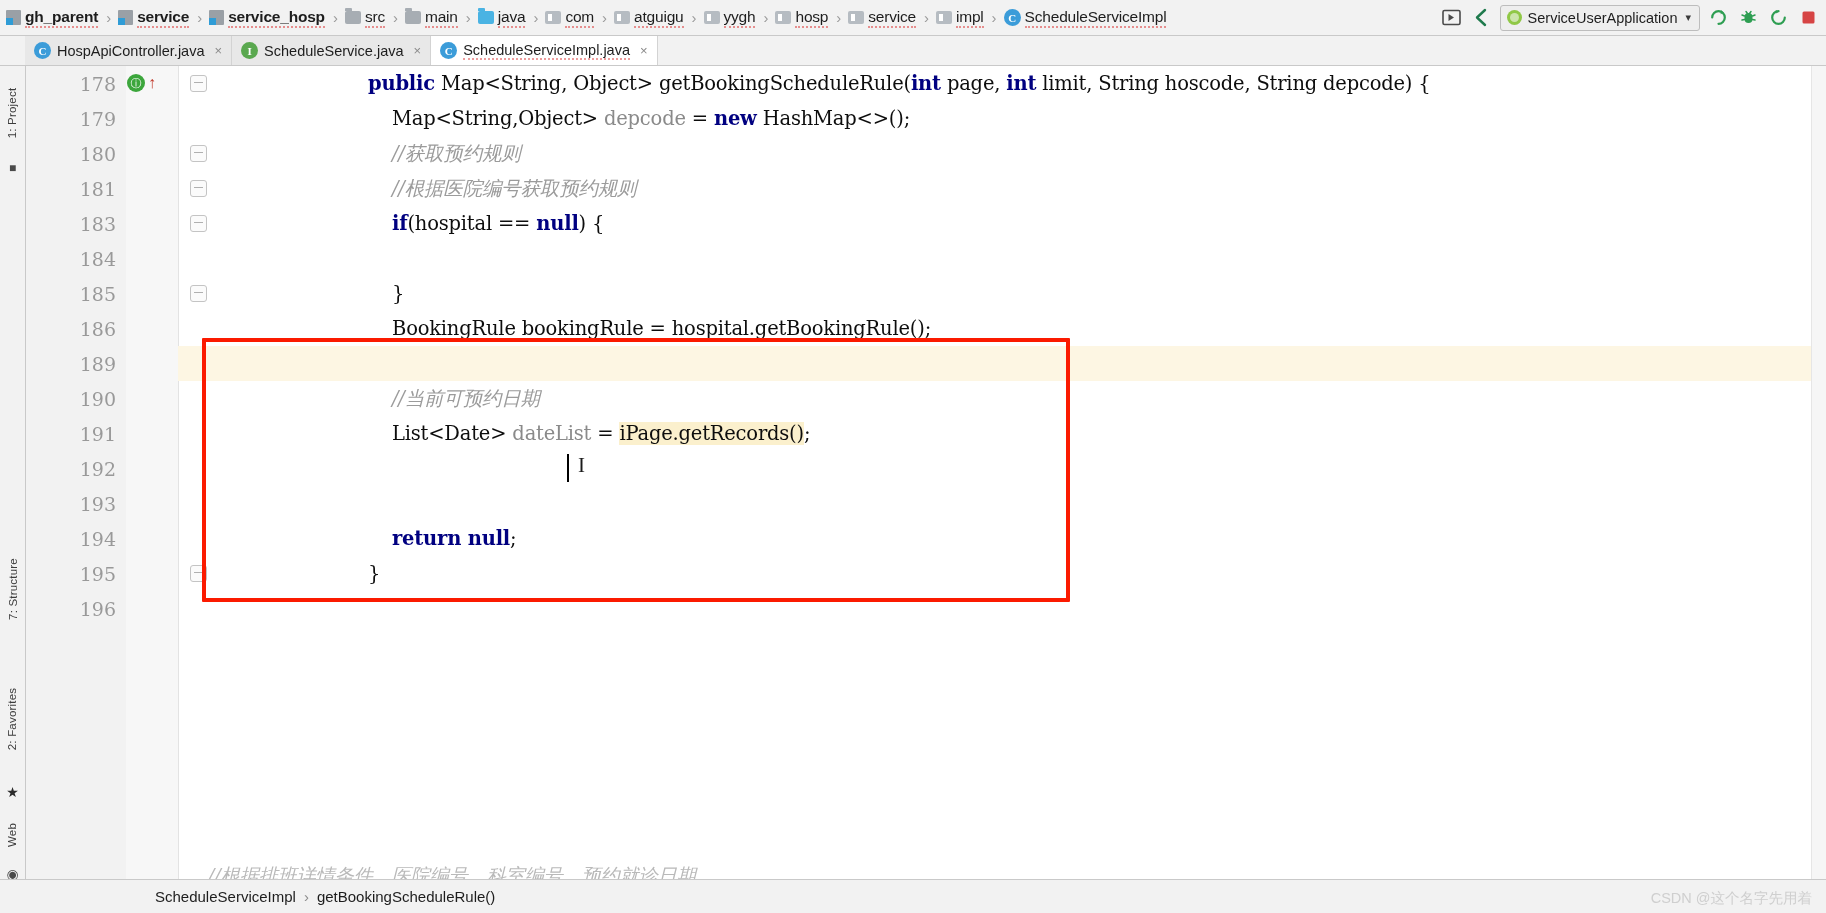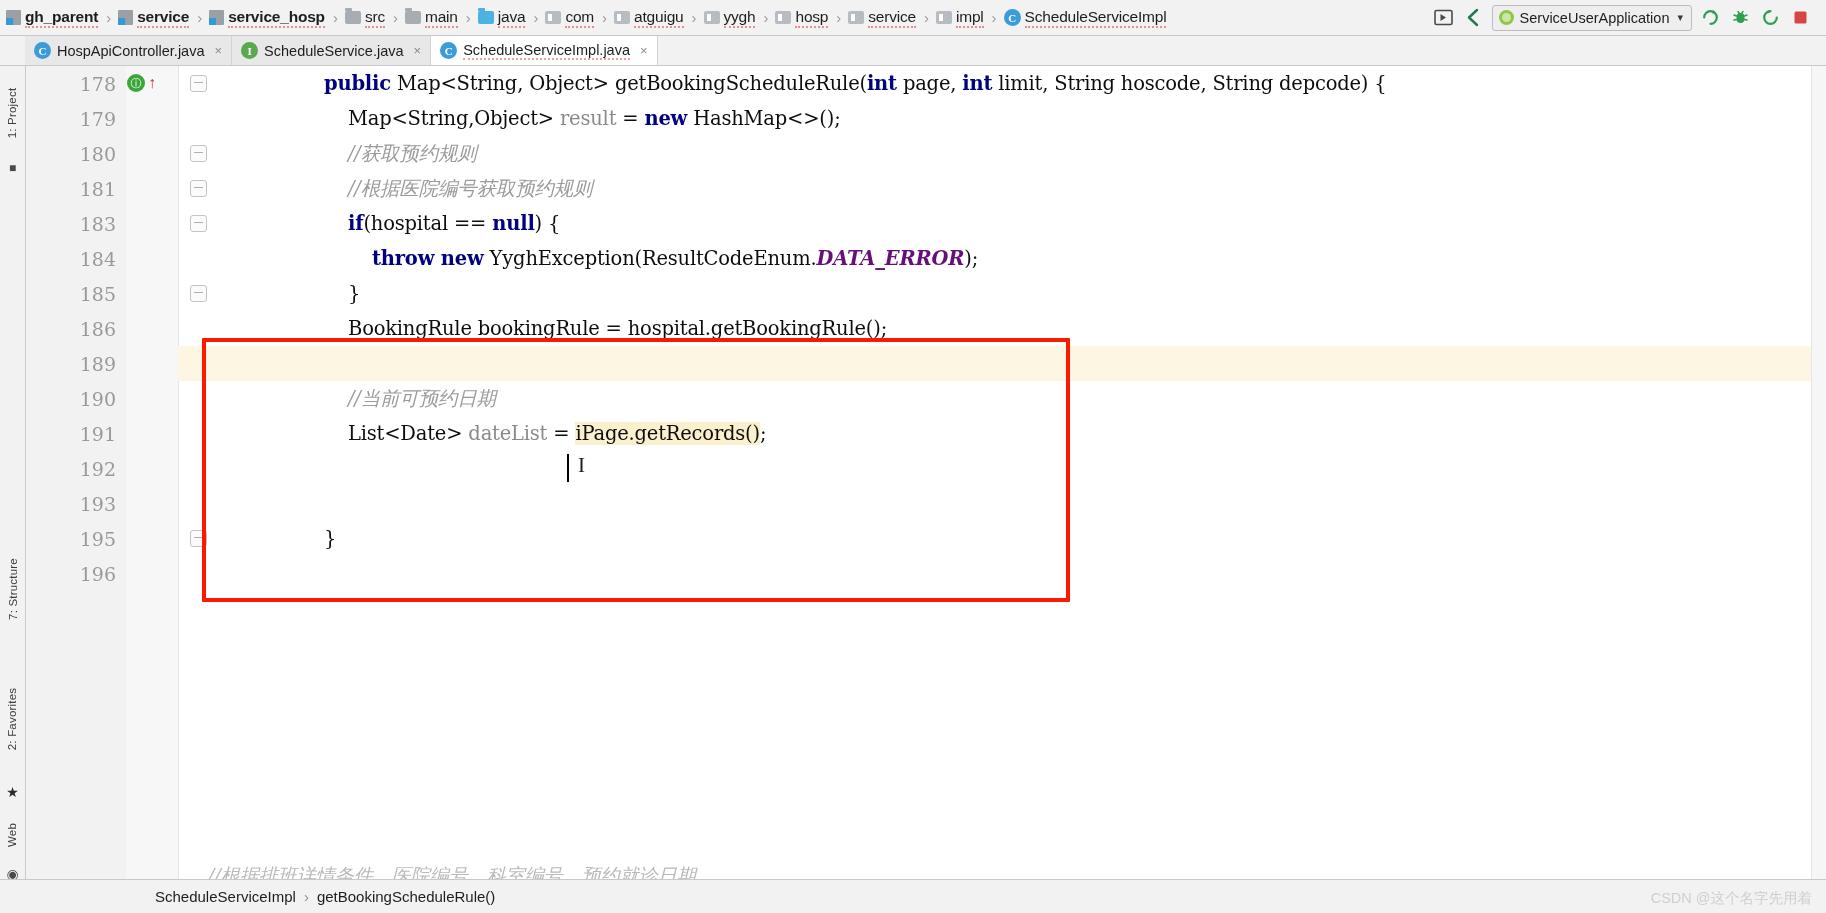--- a/index.html
+++ b/index.html
@@ -138,21 +138,21 @@
   }
   .crumb-underline {
     text-decoration: none;
     border-bottom: 2px dotted rgba(220,60,60,0.55);
   }
 
   .topbar-right {
     display: flex;
     align-items: center;
     gap: 6px;
-    padding-right: 14px;
+    padding-right: 6px;
     flex: 0 0 auto;
     text-align: right;
   }
   .tb-icon {
     width: 24px; height: 24px;
     display: inline-flex;
     align-items: center;
     justify-content: center;
     border-radius: 3px;
   }
@@ -331,20 +331,21 @@
     align-items: center;
     justify-content: center;
   }
   .ln-text {
     position: relative;
     z-index: 2;
     white-space: pre;
     padding-left: 30px;
     color: #0d0d0d;
     letter-spacing: -0.2px;
+    margin-left: 44px;
   }
 
   .fold-marker {
     width: 15px; height: 15px;
     border: 1px solid #c4c4c4;
     border-radius: 3px;
     background: #fbfbfb;
     position: relative;
   }
   .fold-marker::after {
@@ -648,21 +649,21 @@
             <div class="foldcol">
               <span class="fold-marker"></span>
             </div>
             <div class="ln-text">    <span class="kw">public</span> <span class="plain">Map&lt;String, Object&gt; getBookingScheduleRule(</span><span class="kw">int</span><span class="plain"> page, </span><span class="kw">int</span><span class="plain"> limit, String hoscode, String depcode) {</span></div>
           </div>
           <div class="run-marker" style="top: 8px;">ⓘ</div>
           <div class="impl-marker" style="top: 7px;">↑</div>
           <div class="line">
             <div class="lnum-wrap">179</div>
             <div class="foldcol"></div>
-            <div class="ln-text">        <span class="plain">Map&lt;String,Object&gt; </span><span class="loc">result</span><span class="plain"> = </span><span class="kw">new</span><span class="plain"> HashMap&lt;&gt;();</span></div>
+            <div class="ln-text">        <span class="plain">Map&lt;String,Object&gt; </span><span class="loc">depcode</span><span class="plain"> = </span><span class="kw">new</span><span class="plain"> HashMap&lt;&gt;();</span></div>
           </div>
           <div class="line">
             <div class="lnum-wrap">180</div>
             <div class="foldcol">
               <span class="fold-marker"></span>
             </div>
             <div class="ln-text">        <span class="cmt">//获取预约规则</span></div>
           </div>
           <div class="line">
             <div class="lnum-wrap">181</div>
@@ -674,21 +675,20 @@
           <div class="line">
             <div class="lnum-wrap">183</div>
             <div class="foldcol">
               <span class="fold-marker"></span>
             </div>
             <div class="ln-text">        <span class="kw">if</span><span class="plain">(hospital == </span><span class="kw">null</span><span class="plain">) {</span></div>
           </div>
           <div class="line">
             <div class="lnum-wrap">184</div>
             <div class="foldcol"></div>
-            <div class="ln-text">            <span class="kw">throw new</span><span class="plain"> YyghException(ResultCodeEnum.</span><span class="stc">DATA_ERROR</span><span class="plain">);</span></div>
           </div>
           <div class="line">
             <div class="lnum-wrap">185</div>
             <div class="foldcol">
               <span class="fold-marker"></span>
             </div>
             <div class="ln-text">        <span class="plain">}</span></div>
           </div>
           <div class="line">
             <div class="lnum-wrap">186</div>
@@ -712,20 +712,25 @@
           </div>
           <div class="line">
             <div class="lnum-wrap">192</div>
             <div class="foldcol"></div>
             <div class="ln-text">&nbsp;</div>
           </div>
           <div class="line">
             <div class="lnum-wrap">193</div>
             <div class="foldcol"></div>
             <div class="ln-text">&nbsp;</div>
+          </div>
+          <div class="line">
+            <div class="lnum-wrap">194</div>
+            <div class="foldcol"></div>
+            <div class="ln-text">        <span class="kw">return null</span><span class="plain">;</span></div>
           </div>
           <div class="line">
             <div class="lnum-wrap">195</div>
             <div class="foldcol">
               <span class="fold-marker"></span>
             </div>
             <div class="ln-text">    <span class="plain">}</span></div>
           </div>
           <div class="line">
             <div class="lnum-wrap">196</div>

